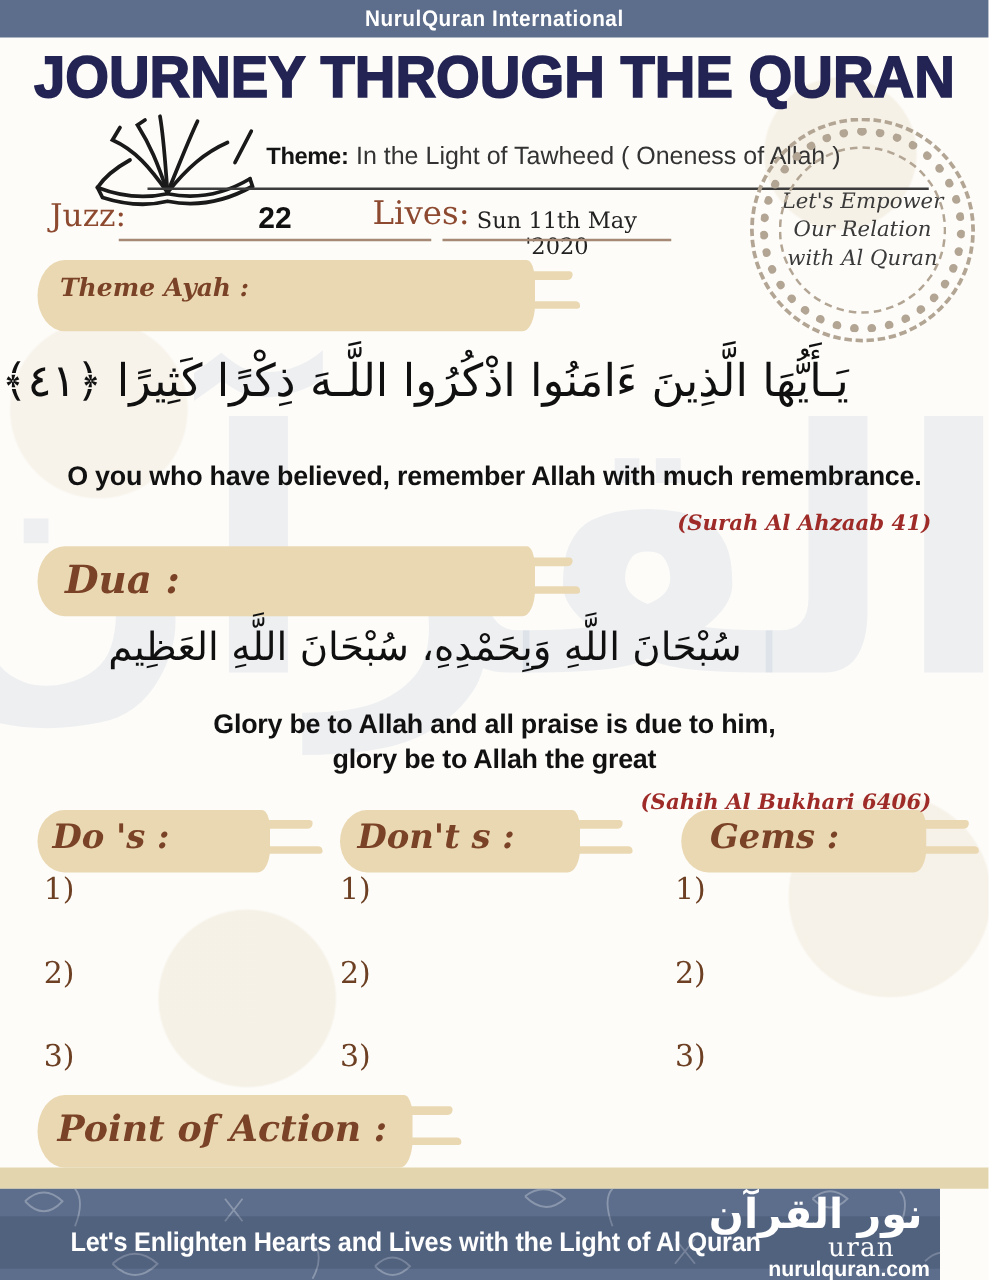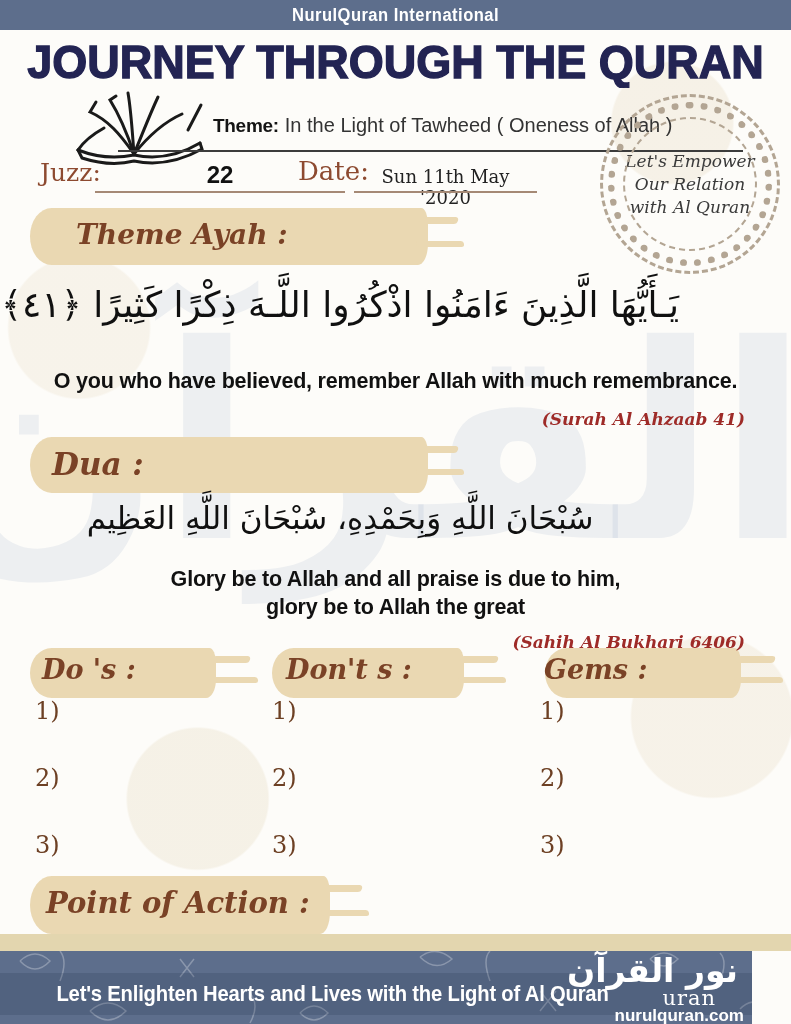--- a/index.html
+++ b/index.html
@@ -62,29 +62,29 @@
   .brush{position:absolute;background:var(--brush-tan);z-index:1;
          border-radius:26px 8px 12px 26px / 60% 35% 45% 60%;}
   .brush::before{content:"";position:absolute;left:98%;top:16%;width:38px;height:7px;
          background:var(--brush-tan);border-radius:4px;transform:skewX(-14deg);}
   .brush::after{content:"";position:absolute;left:97%;top:58%;width:48px;height:6px;
          background:var(--brush-tan);border-radius:4px;transform:skewX(10deg);}
   .brushtext{position:absolute;font-family:"DejaVu Serif",serif;font-style:italic;
          font-weight:bold;color:var(--heading-brown);z-index:2;white-space:nowrap;}
 
   #brush-ayah{left:30px;top:208px;width:398px;height:57px;}
-  #t-ayah{left:48px;top:218px;font-size:28px;margin-left:28px;}
+  #t-ayah{left:48px;top:218px;font-size:20px;}
   #brush-dua{left:30px;top:437px;width:398px;height:56px;}
   #t-dua{left:52px;top:446px;font-size:31px;}
   #brush-dos{left:30px;top:648px;width:186px;height:50px;}
   #t-dos{left:42px;top:654px;font-size:27px;}
   #brush-donts{left:272px;top:648px;width:192px;height:50px;}
   #t-donts{left:286px;top:654px;font-size:27px;}
   #brush-gems{left:545px;top:648px;width:196px;height:50px;}
-  #t-gems{left:544px;top:654px;font-size:27px;}
+  #t-gems{left:568px;top:654px;font-size:27px;}
   #brush-poa{left:30px;top:876px;width:300px;height:58px;}
   #t-poa{left:46px;top:886px;font-size:29px;}
 
   
   .arabic{left:0;width:680px;text-align:center;direction:rtl;color:#101010;z-index:2;
           font-family:"DejaVu Sans",sans-serif;}
   #ayah-ar{top:284px;font-size:36px;}
   #dua-ar{top:500px;font-size:31px;}
   .trans{left:0;width:791px;text-align:center;color:#111;font-weight:bold;z-index:2;
          font-size:21.5px;letter-spacing:-.2px;}
@@ -144,21 +144,21 @@
 
   <div class="abs" id="themeline">
     <b>Theme:</b><span>In the Light of Tawheed ( Oneness of Allah )</span>
   </div>
   <div class="abs" id="theme-underline"></div>
 
   <div class="abs fieldlabel" id="juzz-label">Juzz:</div>
   <div class="abs" id="juzz-value">22</div>
   <div class="abs" id="juzz-underline"></div>
 
-  <div class="abs fieldlabel" id="date-label">Date:</div>
+  <div class="abs fieldlabel" id="date-label">Lives:</div>
   <div class="abs" id="date-value">Sun 11th May '2020</div>
   <div class="abs" id="date-underline"></div>
 
   <div class="abs" id="stamp">
     <div class="stamptext">
       <div>Let's Empower</div>
       <div>Our Relation</div>
       <div>with Al Quran</div>
     </div>
   </div>

